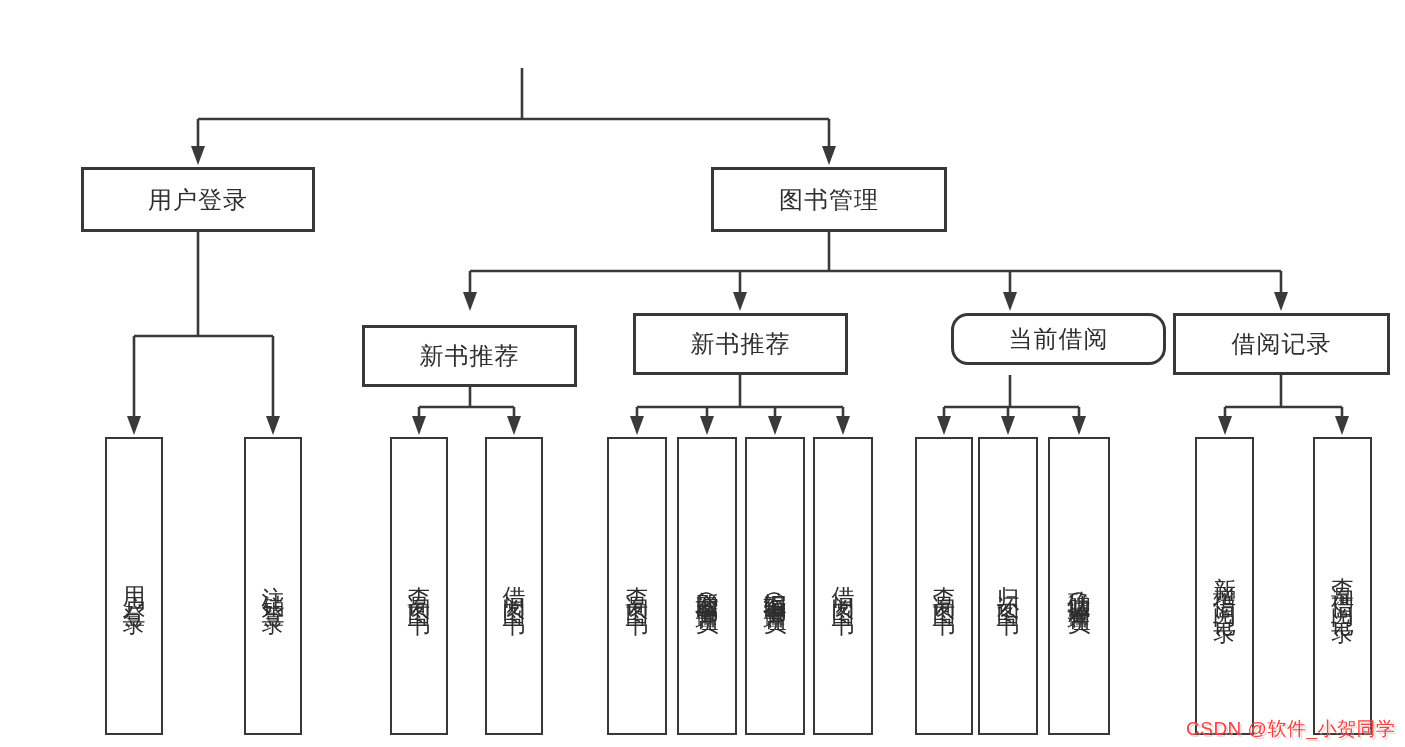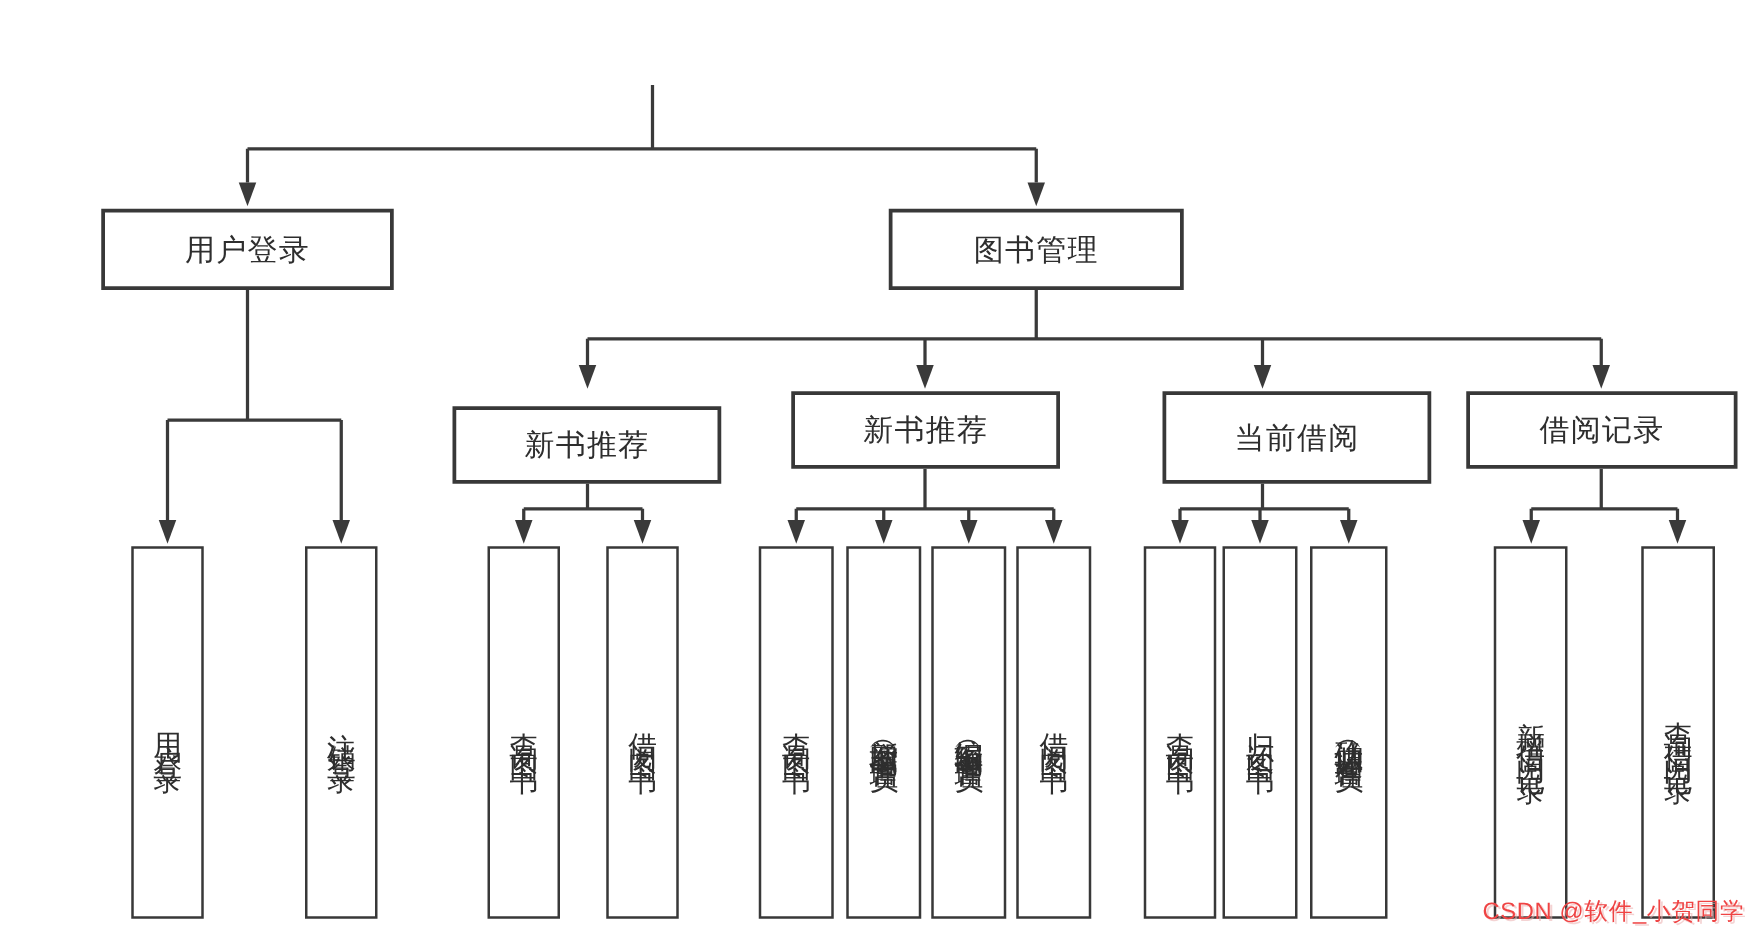--- a/index.html
+++ b/index.html
@@ -103,21 +103,21 @@
   <div class="node branch-box" style="left:711px; top:167px; width:236px; height:65px;">
     <span class="lbl">图书管理</span>
   </div>
 
   <div class="node branch-box" style="left:362px; top:325px; width:215px; height:62px;">
     <span class="lbl">新书推荐</span>
   </div>
   <div class="node branch-box" style="left:633px; top:313px; width:215px; height:62px;">
     <span class="lbl">新书推荐</span>
   </div>
-  <div class="node branch-box" style="left:930px; top:313px; width:215px; height:74px;">
+  <div class="node branch-box" style="left:951px; top:313px; width:215px; height:52px;border-radius:17px;">
     <span class="lbl">当前借阅</span>
   </div>
   <div class="node branch-box" style="left:1173px; top:313px; width:217px; height:62px;">
     <span class="lbl">借阅记录</span>
   </div>
 
   <div class="node leaf-box" style="left:105px; top:437px; width:58px; height:298px;">
     <span class="lbl">用户登录</span>
   </div>
   <div class="node leaf-box" style="left:244px; top:437px; width:58px; height:298px;">

